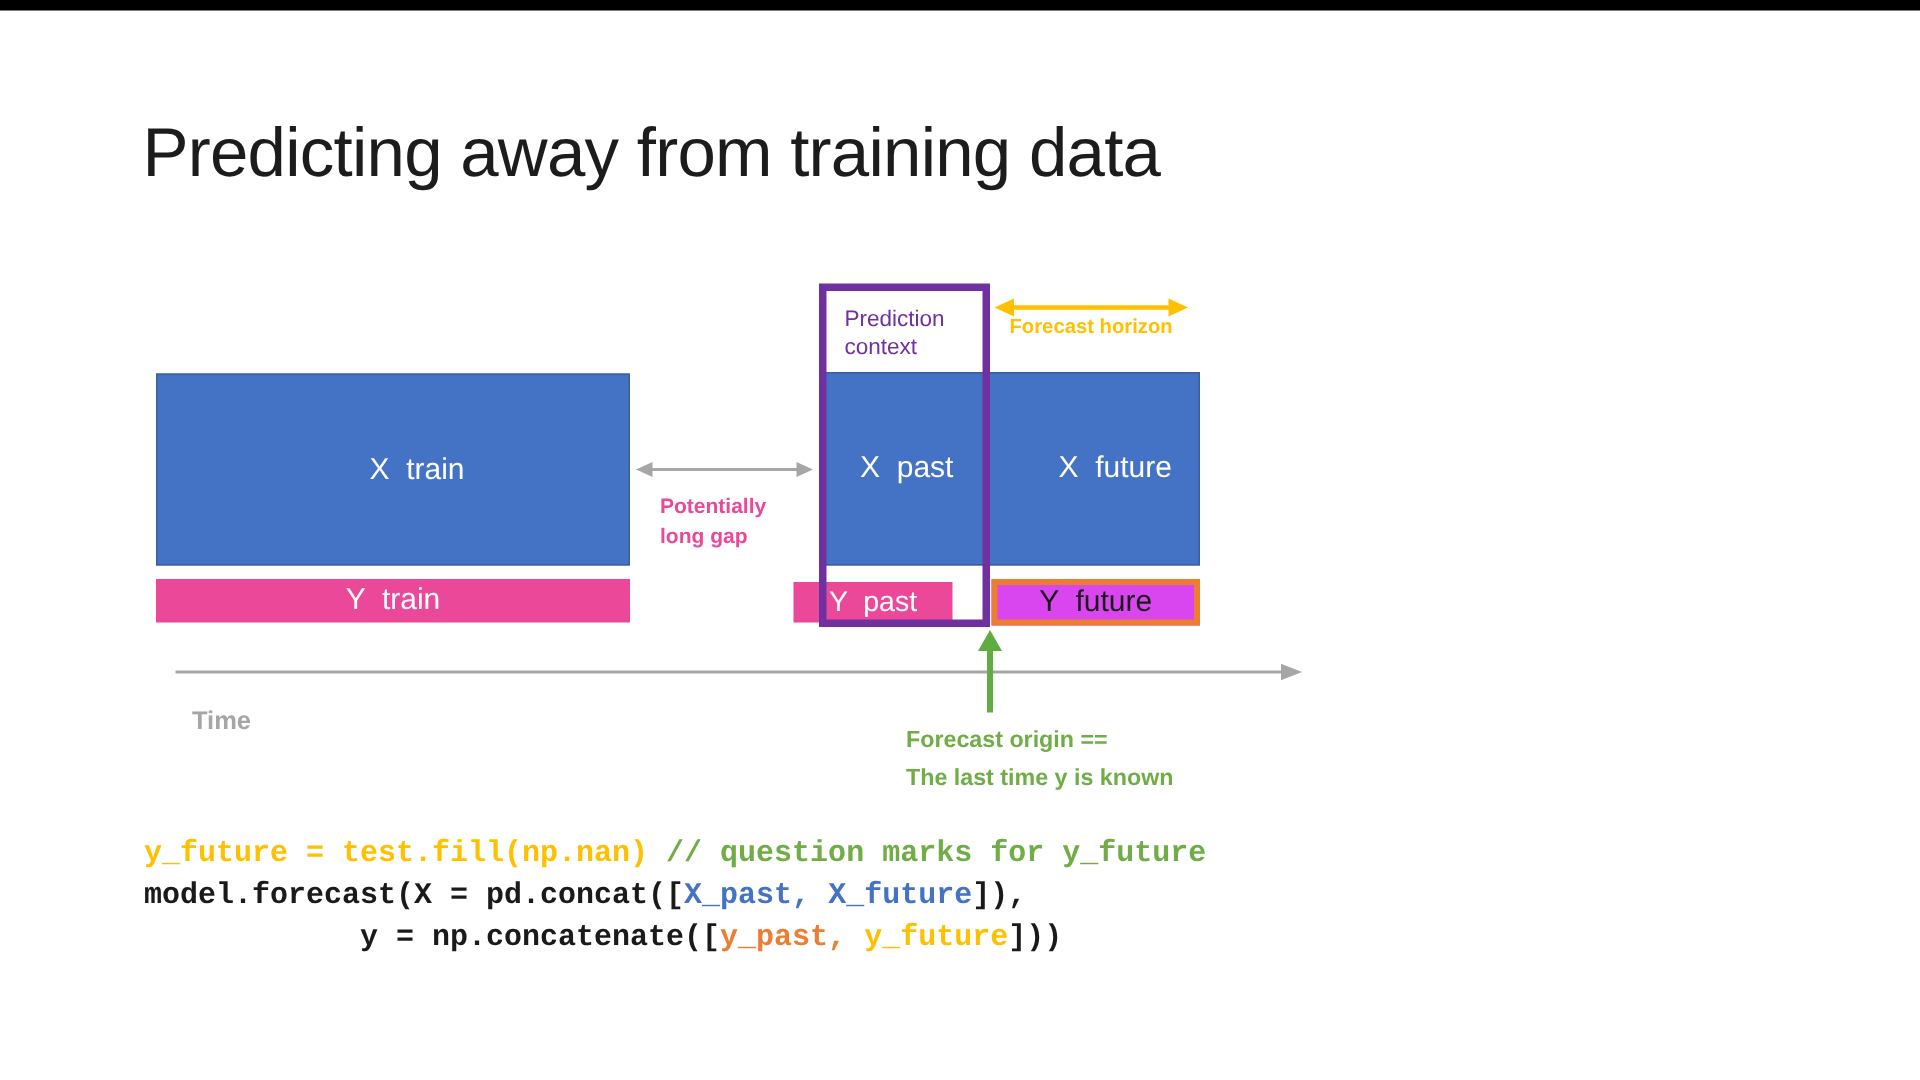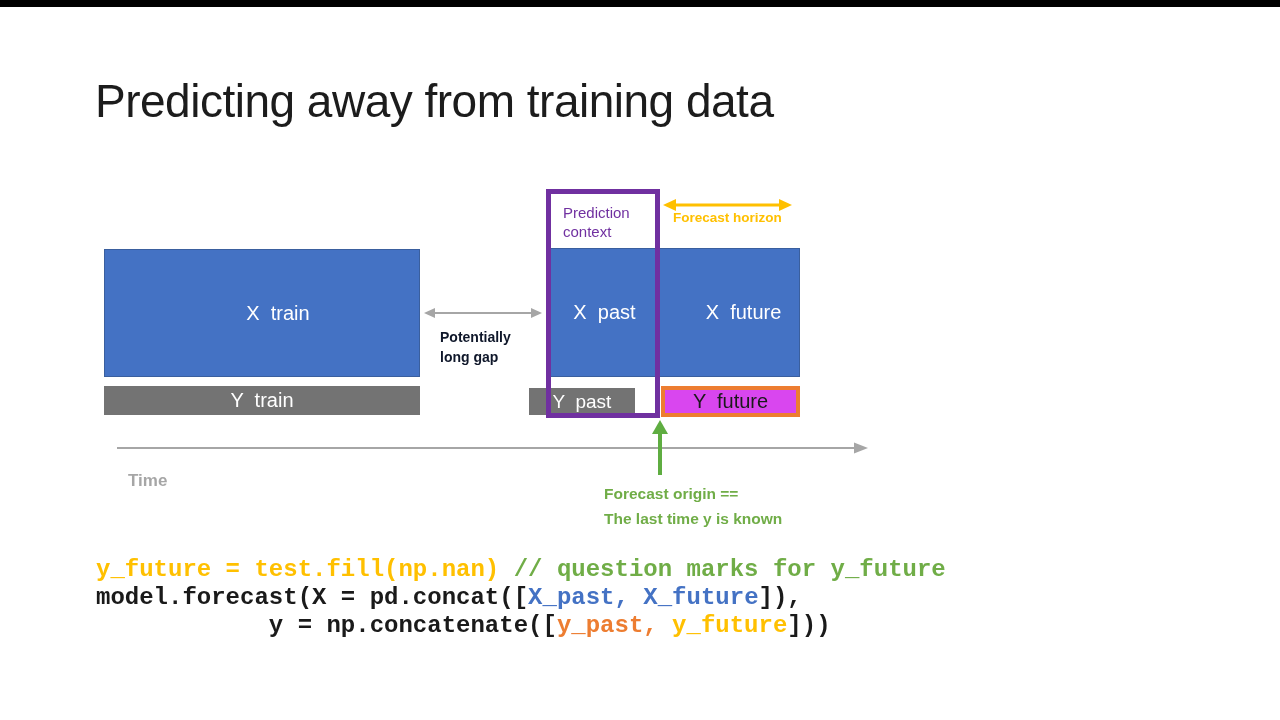--- a/index.html
+++ b/index.html
@@ -12,21 +12,21 @@
   .title {
     position:absolute; left:95px; top:74px; margin:0;
     font-size:46px; font-weight:300; color:#1c1c1c; letter-spacing:-0.5px;
   }
 
   .box {
     position:absolute; display:flex; align-items:center; justify-content:center;
     color:#ffffff; font-size:20px; white-space:pre; box-sizing:border-box;
   }
   .blue   { background:#4472C4; border:1px solid #3a5f9e;padding-left:32px; }
-  .orange { background:#737373; }
+  .orange { background:#ec4899; }
 
   .xtrain { left:104px; top:249px; width:316px; height:128px; }
   .ytrain { left:104px; top:386px; width:316px; height:29px; }
   .xpf    { left:548px; top:248px; width:252px; height:129px; padding:0; }
   .xpf .cell { display:flex; align-items:center; justify-content:center; height:100%; white-space:pre; }
   .xpf .xpast { width:111px; }
   .xpf .xfut  { flex:1;padding-left:28px; }
   .ypast  { left:529px; top:388px; width:106px; height:27px; font-size:19px; }
   .yfuture{
     left:661px; top:386px; width:139px; height:31px;
@@ -38,29 +38,29 @@
     border:5px solid #7030A0; box-sizing:border-box; z-index:6; background:transparent;
   }
   .pctext {
     margin:9px 0 0 12px; font-size:15px; font-weight:normal; color:#7030A0;
     line-height:19px; white-space:pre-line;
   }
 
   .arrow-layer { position:absolute; left:0; top:0; z-index:5; pointer-events:none; }
 
   .note { position:absolute; font-weight:bold; }
-  .gap-note     { left:440px; top:327px; color:#0f172a; font-size:14px; line-height:20px; white-space:pre-line; }
+  .gap-note     { left:440px; top:327px; color:#ec4899; font-size:14px; line-height:20px; white-space:pre-line; }
   .horizon-label{ left:673px; top:210px; color:#FFC000; font-size:13.5px; }
   .time-label   { left:128px; top:471px; color:#A6A6A6; font-size:17px; }
   .origin-note  { left:604px; top:481px; color:#70AD47; font-size:15.5px; line-height:25px; white-space:pre-line; }
 
   .code {
     position:absolute; left:96px; top:556px;
     font-family:"Liberation Mono", monospace; font-weight:bold;
-    font-size:24px; line-height:28px; white-space:pre; color:#1a1a1a;
+    font-size:20px; line-height:28px; white-space:pre; color:#1a1a1a;
   }
   .tok-gold   { color:#FFC000; }
   .tok-green  { color:#70AD47; }
   .tok-blue   { color:#4472C4; }
   .tok-orange { color:#ED7D31;text-align:right; }
   .tok-black  { color:#1a1a1a; }
 </style>
 </head>
 <body>
 

